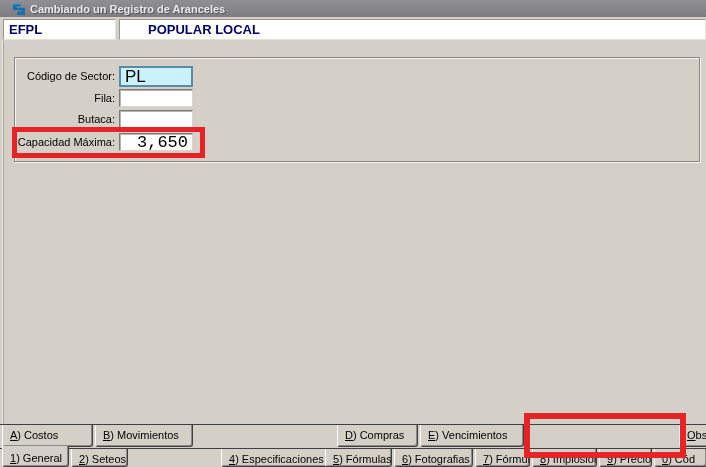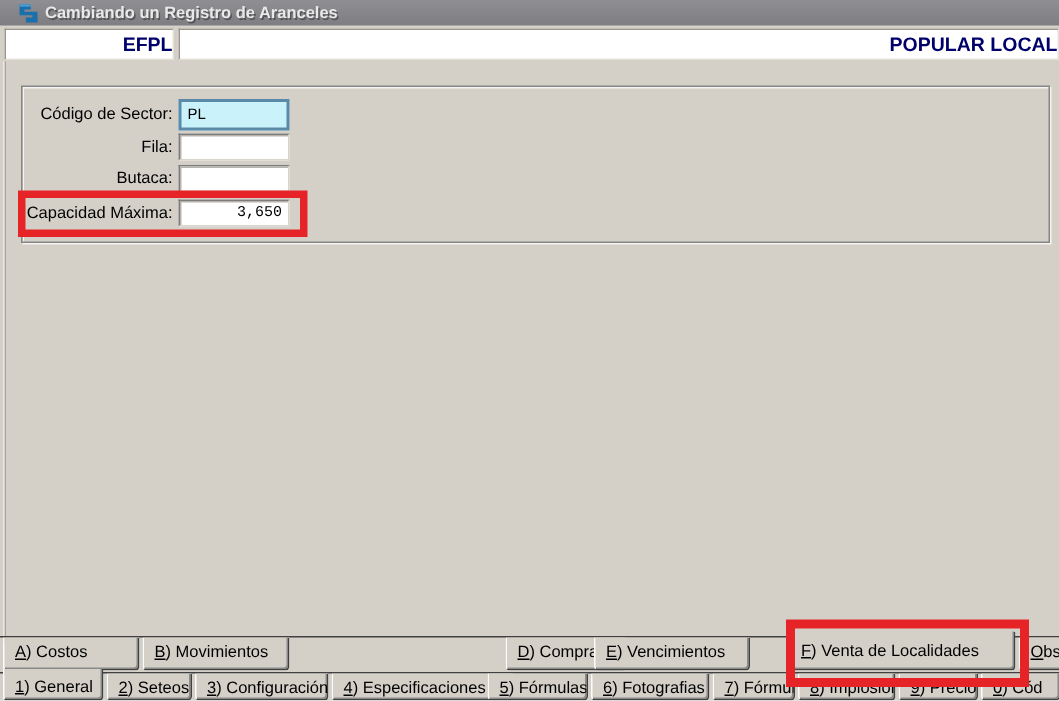--- a/index.html
+++ b/index.html
@@ -18,21 +18,21 @@
   #titlebar .app-icon { width:14px; height:14px; margin-right:4px; }
   #titlebar .title {
     color:#e9e9e9; font-weight:bold; font-size:11px;
     text-shadow:1px 1px 0 rgba(0,0,0,.35); white-space:nowrap;
   }
   
   .hdr-box {
     position:absolute; top:19px; height:21px; background:#ffffff;
     border:1px solid; border-color:#9a968e #e6e2da #e6e2da #9a968e;
     color:#00006b; font-weight:bold; font-size:13px;
-    padding:2px 0 0 5px; white-space:nowrap; overflow:hidden;text-align:right;
+    padding:2px 0 0 5px; white-space:nowrap; overflow:hidden;
   }
   #hdr-code { left:3px;  width:113px; }
   #hdr-name { left:119px; width:587px;padding-left:28px; }
   
   #panel-edge {
     position:absolute; left:2px; top:41px; width:2px; height:426px;
     border-left:1px solid #eceae6; border-right:1px solid #a8a49c;
   }
   
   #groupbox {
@@ -41,21 +41,21 @@
     box-shadow:1px 1px 0 #f6f4f0, inset 1px 1px 0 #f6f4f0;
   }
   
   .flabel {
     position:absolute; left:14px; width:101px; text-align:right;
     font-size:11px; color:#000; white-space:nowrap;
   }
   .finput {
     position:absolute; left:119px; width:74px; height:18px;
     background:#fff; font-family:"Liberation Sans",sans-serif;
-    font-size:10px; color:#000; padding:0 4px;
+    font-size:17px; color:#000; padding:0 4px;
     border:1px solid; border-color:#7b7b7b #d8d4cc #d8d4cc #7b7b7b;
     box-shadow:inset 1px 1px 0 #b8b4ac;
   }
   #fld-codigo {
     height:21px; background:#c9f2fb;
     border:2px solid #5b8aa8; box-shadow:none;
   }
   #fld-capacidad { text-align:right; }
   #help-text {
     position:absolute; left:191px; top:136px; width:505px;
@@ -120,39 +120,33 @@
   <div id="strip1-line" class="strip-line"></div>
   <div class="tab row1" style="left:2px;width:91px">
     <span class="accel">A</span><span>) Costos</span>
   </div>
   <div class="tab row1" style="left:95px;width:98px">
     <span class="accel">B</span><span>) Movimientos</span>
   </div>
   <div class="tab row1" style="left:337px;width:81px">
     <span class="accel">D</span><span>) Compras</span>
   </div>
-  <div class="tab row1" style="left:396px;width:104px">
+  <div class="tab row1" style="left:420px;width:104px">
     <span class="accel">E</span><span>) Vencimientos</span>
-  </div>
-  <div class="tab row1 selected1" style="left:526px;width:151px">
-    <span class="accel">F</span><span>) Venta de Localidades</span>
   </div>
   <div class="tab row1" style="left:679px;width:40px">
     <span class="accel">O</span><span>bse</span>
   </div>
 
   <div id="strip2-line" class="strip-line"></div>
   <div class="tab row2 selected2" style="left:2px;width:67px">
     <span class="accel">1</span><span>) General</span>
   </div>
   <div class="tab row2" style="left:71px;width:57px">
     <span class="accel">2</span><span>) Seteos</span>
-  </div>
-  <div class="tab row2" style="left:130px;width:89px">
-    <span class="accel">3</span><span>) Configuración</span>
   </div>
   <div class="tab row2" style="left:221px;width:122px">
     <span class="accel">4</span><span>) Especificaciones</span>
   </div>
   <div class="tab row2" style="left:325px;width:67px">
     <span class="accel">5</span><span>) Fórmulas</span>
   </div>
   <div class="tab row2" style="left:394px;width:79px">
     <span class="accel">6</span><span>) Fotografias</span>
   </div>

